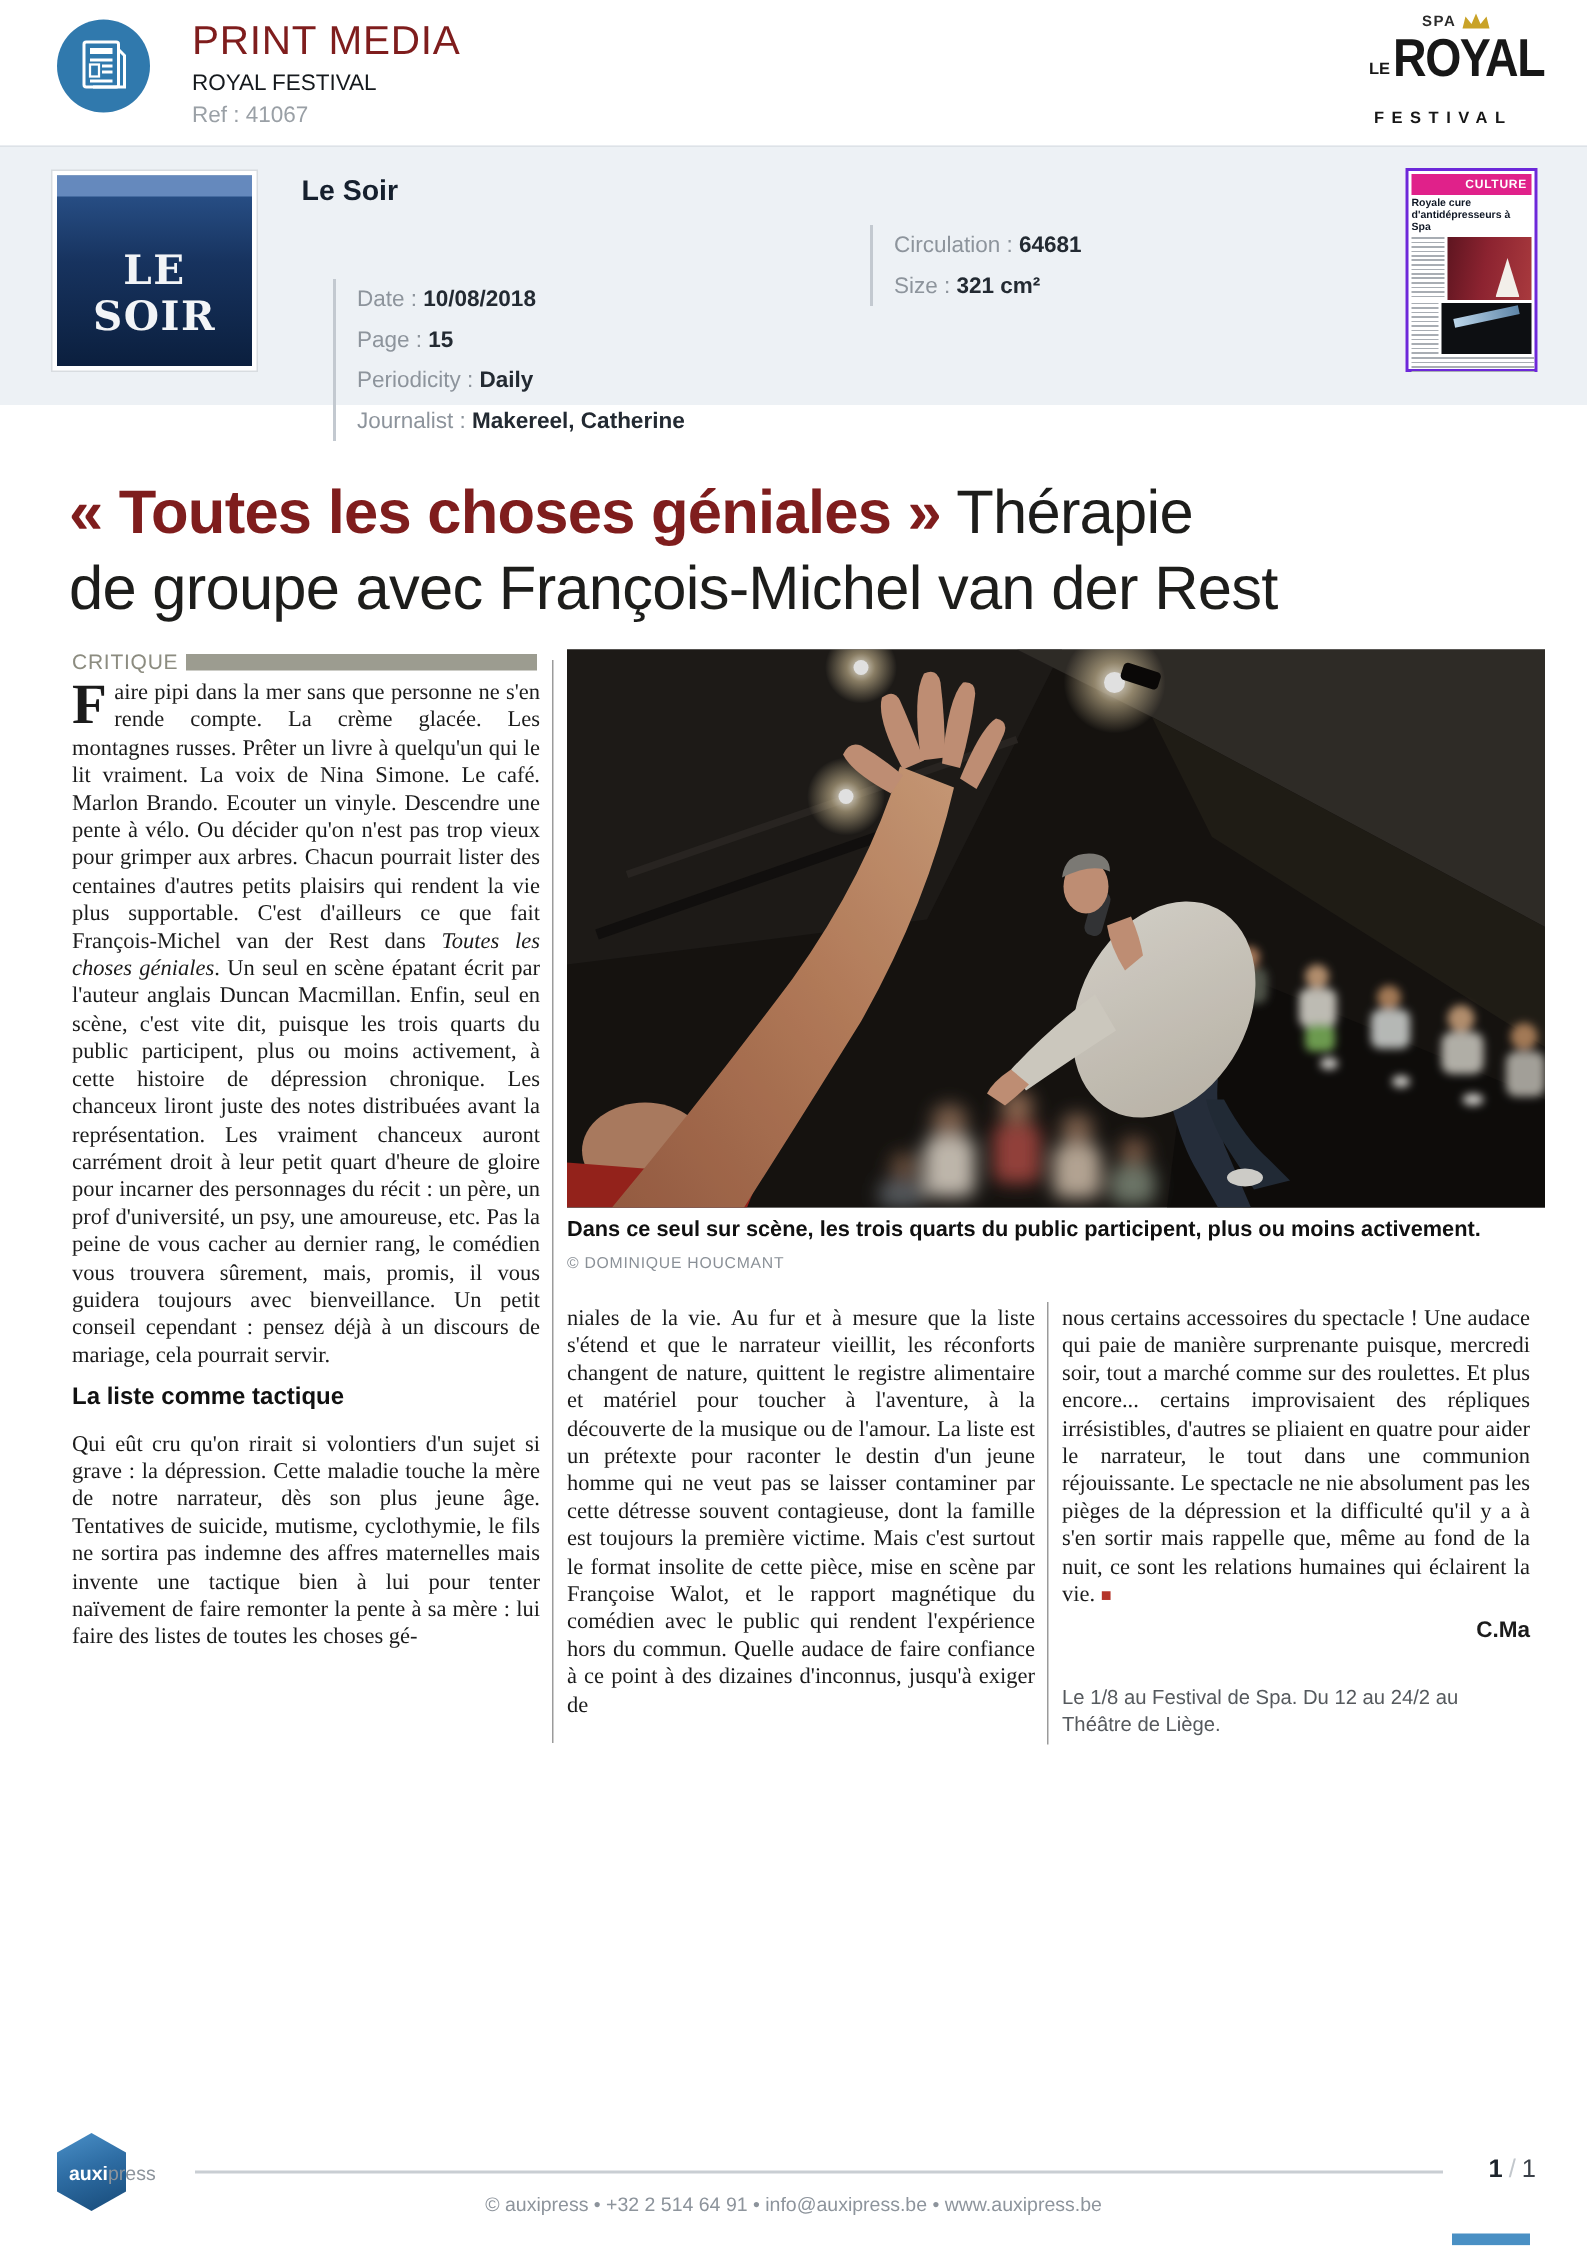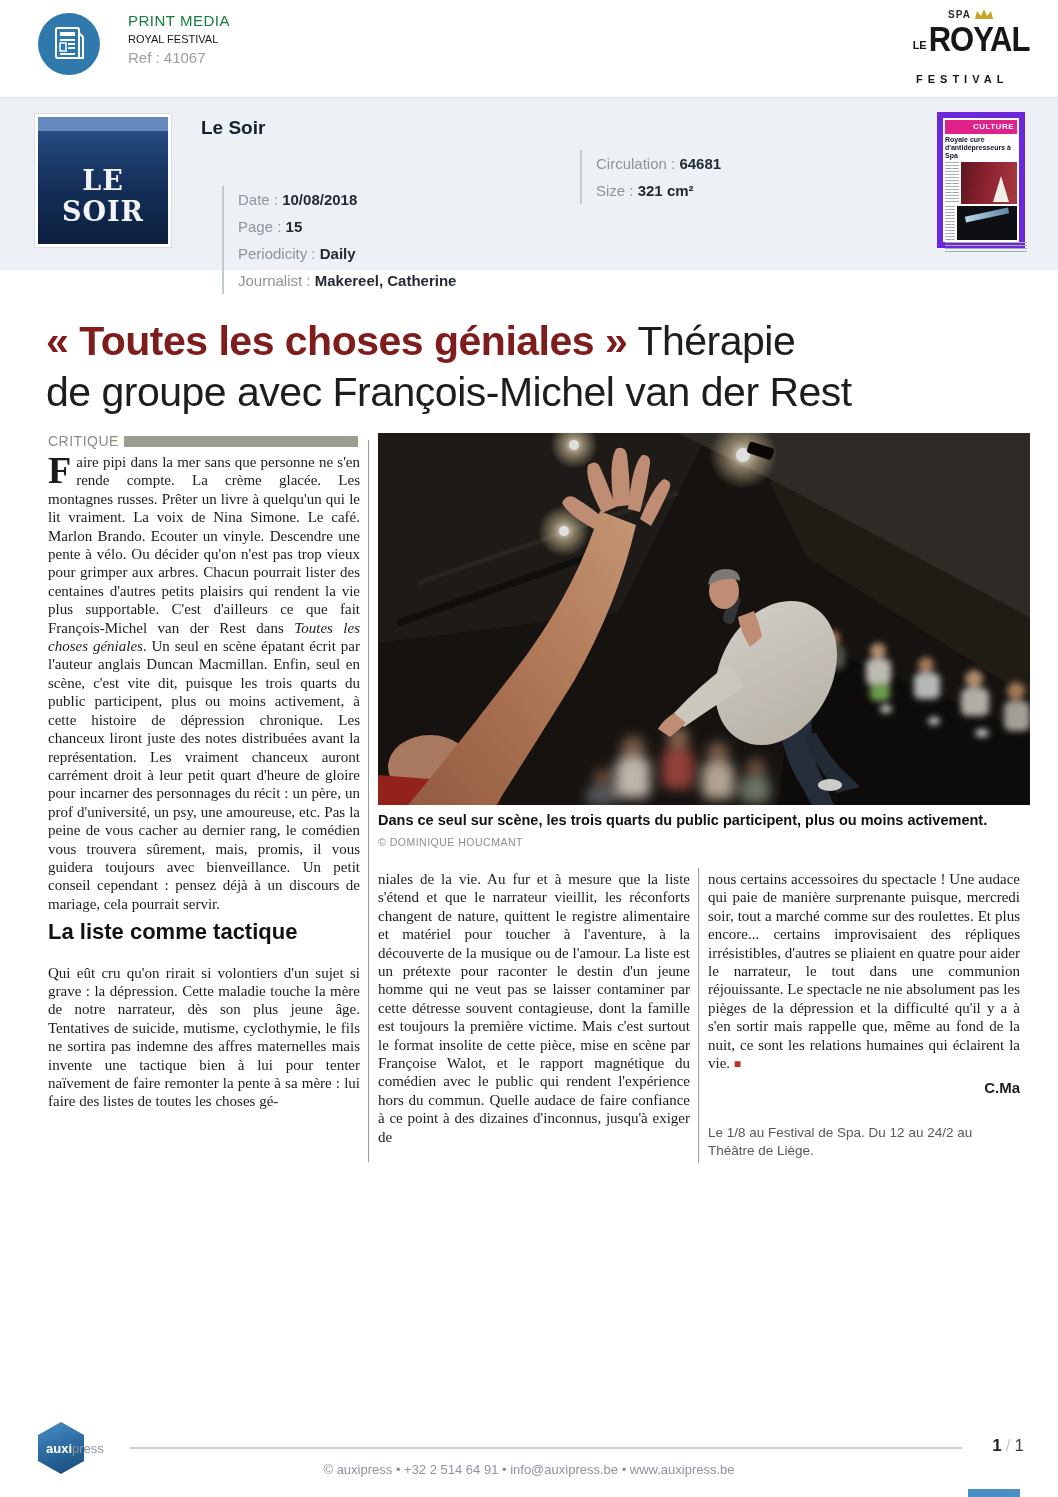--- a/index.html
+++ b/index.html
@@ -5,22 +5,22 @@
   * { margin:0; padding:0; box-sizing:border-box; }
   html,body { background:#ffffff; }
   body { font-family:"Liberation Sans", sans-serif; }
   .page { position:relative; width:1058px; height:1497px; margin:0 auto; background:#fff; overflow:hidden; }
 
   
   .top-header { position:absolute; left:0; top:0; width:1058px; height:97px; background:#fff; }
   .media-circle { position:absolute; left:38px; top:13px; width:62px; height:62px; border-radius:50%;
     background:#3079ad; display:flex; align-items:center; justify-content:center; }
   .top-texts { position:absolute; left:128px; top:12px; }
-  .doc-type { font-size:15px; color:#15803d; letter-spacing:.5px; }
-  .doc-title { font-size:11px; color:#15191d; margin-top:4px; }
+  .doc-type { font-size:27px; color:#7f1d1d; letter-spacing:.5px; }
+  .doc-title { font-size:15px; color:#15191d; margin-top:4px; }
   .doc-ref { font-size:15px; color:#9aa0a6; margin-top:4px; }
 
   .festival-logo { position:absolute; right:32px; top:8px; width:110px; }
   .fl-spa-row { display:flex; align-items:flex-end; justify-content:center; gap:3px; }
   .fl-spa { font-size:10px; font-weight:bold; color:#2b2b2b; letter-spacing:1px; }
   .fl-royal-row { display:flex; align-items:baseline; justify-content:center; gap:2px; margin-top:1px; }
   .fl-le { font-size:11px; font-weight:bold; color:#171717; }
   .fl-royal { font-size:31px; font-weight:900; color:#171717; letter-spacing:-1px; transform:scaleY(1.15); }
   .fl-festival { font-size:11px; font-weight:bold; color:#171717; letter-spacing:5px; margin-top:16px; }
 
@@ -30,21 +30,21 @@
   .lesoir-inner { width:100%; height:100%; background:linear-gradient(180deg,#2c5690 0%,#17335f 45%,#0b1f3e 100%); position:relative; }
   .lesoir-strip { position:absolute; left:0; top:0; width:100%; height:14px; background:#6589bd; }
   .lesoir-word { position:absolute; left:0; top:48px; width:100%; text-align:center;
     font-family:"DejaVu Serif", serif; font-weight:bold; font-size:27px; color:#f2f4f7; letter-spacing:1px; }
   .source-name { position:absolute; left:201px; top:19px; font-size:19px; font-weight:bold; color:#16202e; }
   .fields { position:absolute; top:52px; font-size:15px; line-height:27px; color:#8d949c; border-left:2px solid #c3c9d0; padding-left:14px; }
   .fields-left { left:222px; width:330px;margin-top:36px; }
   .fields-right { left:580px; width:300px; }
   .fields b { color:#232a32; }
 
-  .thumb { position:absolute; left:937px; top:14px; width:88px; height:136px; background:#fff; border:6px solid #6d28d9; padding:2px; }
+  .thumb { position:absolute; left:937px; top:14px; width:88px; height:136px; background:#fff; border:2px solid #6d28d9; padding:2px; }
   .thumb-banner { height:14px; background:#e0218a; color:#fff; font-size:8px; font-weight:bold; text-align:right; padding:2px 3px 0 0; letter-spacing:.5px; }
   .thumb-headline { font-size:7px; font-weight:bold; color:#101826; line-height:8px; margin-top:2px; }
   .fake-lines { background:repeating-linear-gradient(to bottom,#a8adb3 0 1px,transparent 1px 3px); }
   .thumb-row { display:flex; gap:2px; margin-top:2px; }
   .thumb-photo-red { width:56px; height:42px; background:linear-gradient(100deg,#5e1520 0%,#8c2330 45%,#a93a3e 100%); position:relative; flex:none; }
   .thumb-dress { position:absolute; right:8px; bottom:2px; width:16px; height:26px; background:#f2efe9; clip-path:polygon(50% 0,100% 100%,0 100%); }
   .thumb-photo-dark { width:60px; height:34px; background:#0d0f12; position:relative; flex:none; }
   .thumb-streak { position:absolute; left:8px; top:6px; width:44px; height:6px; background:linear-gradient(90deg,#bcd6ea,#5f86a8); transform:rotate(-12deg); }
 
   
@@ -55,21 +55,21 @@
   .kicker-row { position:absolute; left:48px; top:433px; width:310px; display:flex; align-items:center; }
   .kicker { font-size:14px; color:#8c8c80; letter-spacing:.5px; flex:none; padding-right:5px; }
   .kicker-bar { height:11px; flex:1; background:#9c9c90; }
 
   .bodycol { position:absolute; width:312px; font-family:"Liberation Serif", serif; font-size:15px;
     line-height:18.4px; color:#1b1b1b; text-align:justify; }
   .col1 { left:48px; top:453px; }
   .col2 { left:378px; top:870px; }
   .col3 { left:708px; top:870px; }
   .dropcap { float:left; font-size:38px; line-height:31px; padding:2px 5px 0 0; font-weight:bold; }
-  .subhead { font-family:"Liberation Sans", sans-serif; font-weight:bold; font-size:22px; color:#111; margin:10px 0 22px 0; text-align:left; }
+  .subhead { font-family:"Liberation Sans", sans-serif; font-weight:bold; font-size:16px; color:#111; margin:10px 0 12px 0; text-align:left; }
   .colrule { position:absolute; width:1px; background:#9b9b9b; }
   .rule1 { left:368px; top:440px; height:722px; }
   .rule2 { left:698px; top:868px; height:295px; }
   .end-square { color:#b5342a; font-size:12px; }
   .sign { text-align:right; font-family:"Liberation Sans", sans-serif; font-weight:bold; font-size:15px; margin-top:6px; }
   .note { margin-top:26px; font-family:"Liberation Sans", sans-serif; font-size:13.5px; line-height:18px; color:#55595d; text-align:left; }
 
   .photo-wrap { position:absolute; left:378px; top:433px; width:652px; height:372px; background:#141210; }
   .caption { position:absolute; left:378px; top:812px; width:652px; font-size:14.5px; font-weight:bold; color:#101010; }
   .credit { position:absolute; left:378px; top:836px; width:400px; font-size:10.5px; color:#8a9097; letter-spacing:.5px; }

